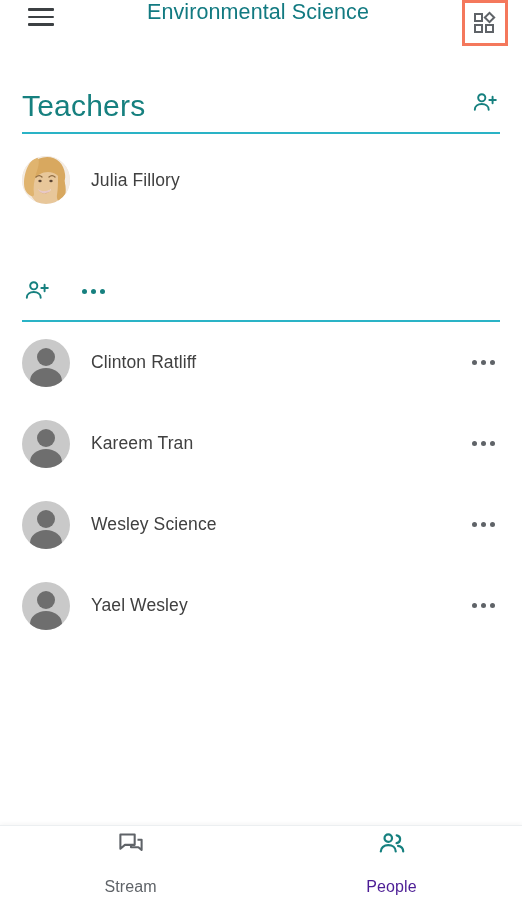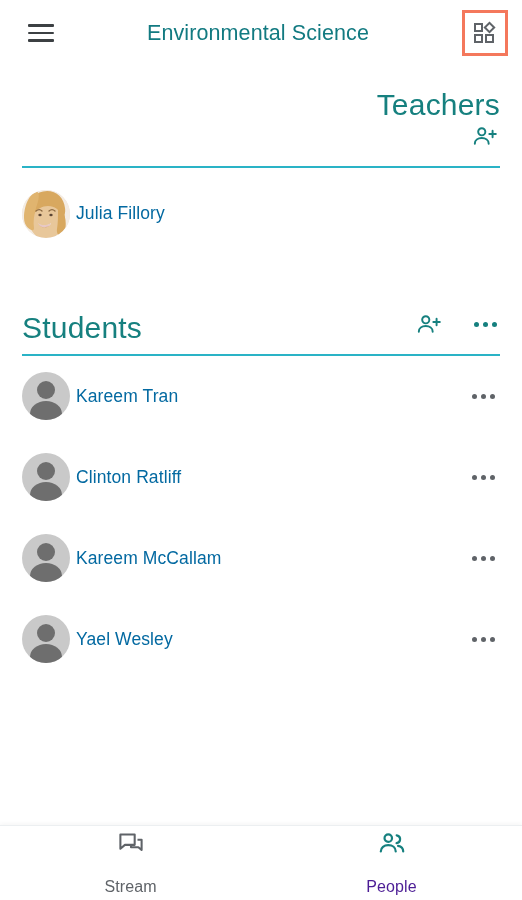--- a/index.html
+++ b/index.html
@@ -14,21 +14,20 @@
     width:522px; height:900px;
     background:#ffffff;
     display:flex; flex-direction:column;
   }
 
   
   .header {
     height:66px;
     flex:0 0 66px;
     display:flex;
-    align-items:center;
     padding:0 14px 0 24px;
     background:#ffffff;
     position:relative;
   }
   .hamburger {
     width:34px; height:34px;
     display:flex; flex-direction:column;
     justify-content:center; align-items:center;
     gap:5px;
     cursor:pointer;
@@ -88,21 +87,21 @@
     width:30px; height:30px;
     display:flex; align-items:center; justify-content:center;
     cursor:pointer;
   }
   .section-rule {
     margin:9px 22px 0 22px;
     height:2px;
     background:#2ab3c6;
   }
 
-  .teachers-head { margin-top:22px;flex-direction:column; }
+  .teachers-head { margin-top:22px; }
   .students-head { margin-top:56px; }
 
   
   .people-list { }
   .person-row {
     display:flex;
     align-items:center;
     padding:0 22px;
     height:81px;
     cursor:pointer;
@@ -133,23 +132,23 @@
     transform:translateX(-50%);
     width:32px; height:26px;
     border-radius:50% 50% 44% 44%;
     background:#6e6e6e;
   }
   
   .avatar.photo { background:#efe2d4; }
   .avatar.photo svg { display:block; width:48px; height:48px; }
 
   .person-name {
-    margin-left:6px;
+    margin-left:21px;
     font-size:17.5px;
-    color:#0369a1;
+    color:#404040;
     letter-spacing:0.1px;
     flex:1 1 auto;
     white-space:nowrap;
   }
   .row-more {
     width:34px; height:34px;
     display:flex; align-items:center; justify-content:center;
     gap:4px;
     cursor:pointer;
     flex:0 0 auto;
@@ -259,21 +258,20 @@
               <path d="M14 21c2-1.6 4.4-1.6 6 0" fill="none" stroke="#8d6b42" stroke-width="1.3" stroke-linecap="round"></path>
               <path d="M27 21c1.8-1.6 4.2-1.6 6 0" fill="none" stroke="#8d6b42" stroke-width="1.3" stroke-linecap="round"></path>
             </g>
           </svg>
         </div>
         <div class="person-name">Julia Fillory</div>
       </div>
     </div>
 
     <div class="section-head students-head">
-      <div class="section-title">Students</div>
       <div class="head-actions">
         <div class="icon-btn">
           <svg width="26" height="26" viewBox="0 0 24 24" aria-hidden="true">
             <circle cx="9" cy="7.2" r="3.3" fill="none" stroke="#16807f" stroke-width="1.8"></circle>
             <path d="M2.6 18.2c0-3.4 2.9-5.2 6.4-5.2s6.4 1.8 6.4 5.2" fill="none" stroke="#16807f" stroke-width="1.8" stroke-linecap="round"></path>
             <path d="M19 6.2v6M16 9.2h6" stroke="#16807f" stroke-width="1.8" stroke-linecap="round"></path>
           </svg>
         </div>
         <div class="head-more">
           <i></i>
@@ -281,41 +279,41 @@
           <i></i>
         </div>
       </div>
     </div>
     <div class="section-rule"></div>
 
     <div class="people-list">
 
       <div class="person-row">
         <div class="avatar placeholder"></div>
+        <div class="person-name">Clinton Ratliff</div>
+        <div class="row-more">
+          <i></i>
+            <i></i>
+            <i></i>
+        </div>
+      </div>
+
+      <div class="person-row">
+        <div class="avatar placeholder"></div>
         <div class="person-name">Kareem Tran</div>
         <div class="row-more">
           <i></i>
             <i></i>
             <i></i>
         </div>
       </div>
 
       <div class="person-row">
         <div class="avatar placeholder"></div>
-        <div class="person-name">Clinton Ratliff</div>
-        <div class="row-more">
-          <i></i>
-            <i></i>
-            <i></i>
-        </div>
-      </div>
-
-      <div class="person-row">
-        <div class="avatar placeholder"></div>
-        <div class="person-name">Kareem McCallam</div>
+        <div class="person-name">Wesley Science</div>
         <div class="row-more">
           <i></i>
             <i></i>
             <i></i>
         </div>
       </div>
 
       <div class="person-row">
         <div class="avatar placeholder"></div>
         <div class="person-name">Yael Wesley</div>

